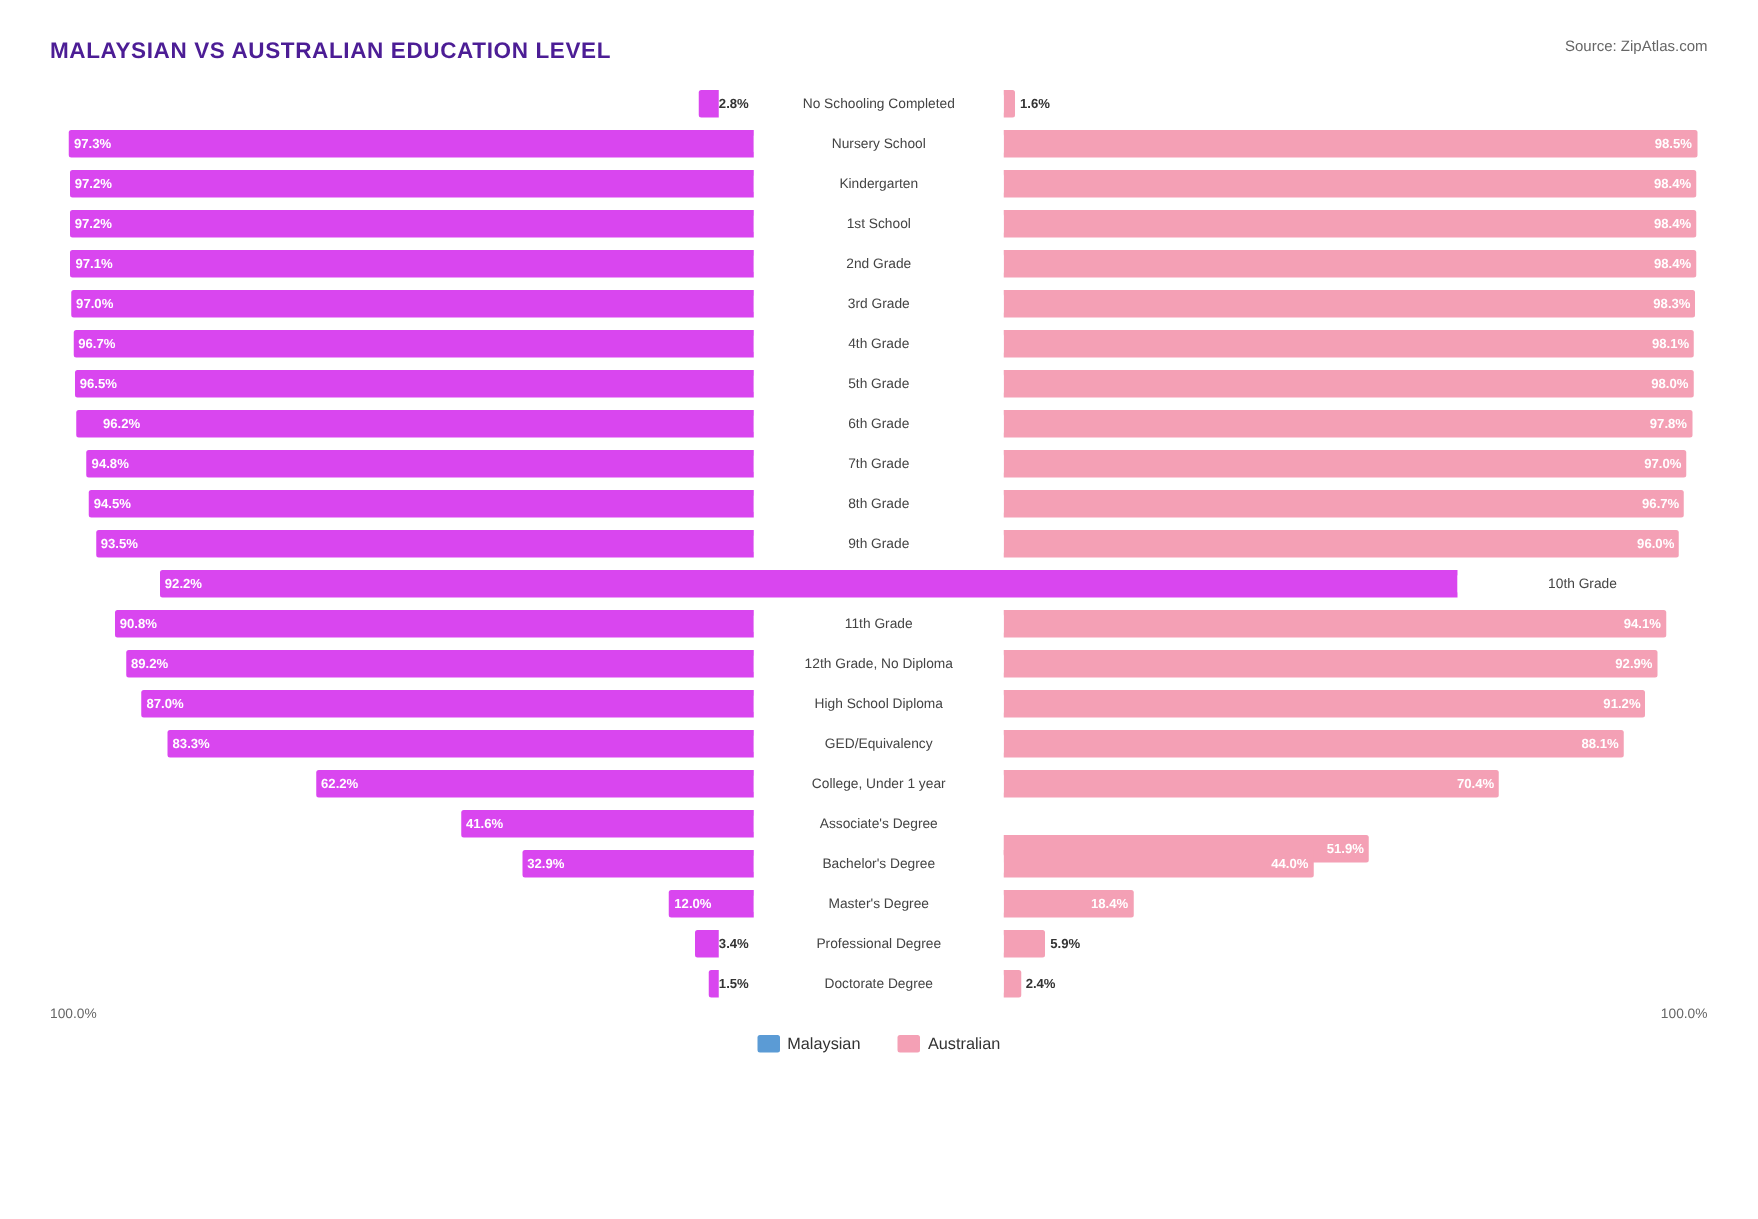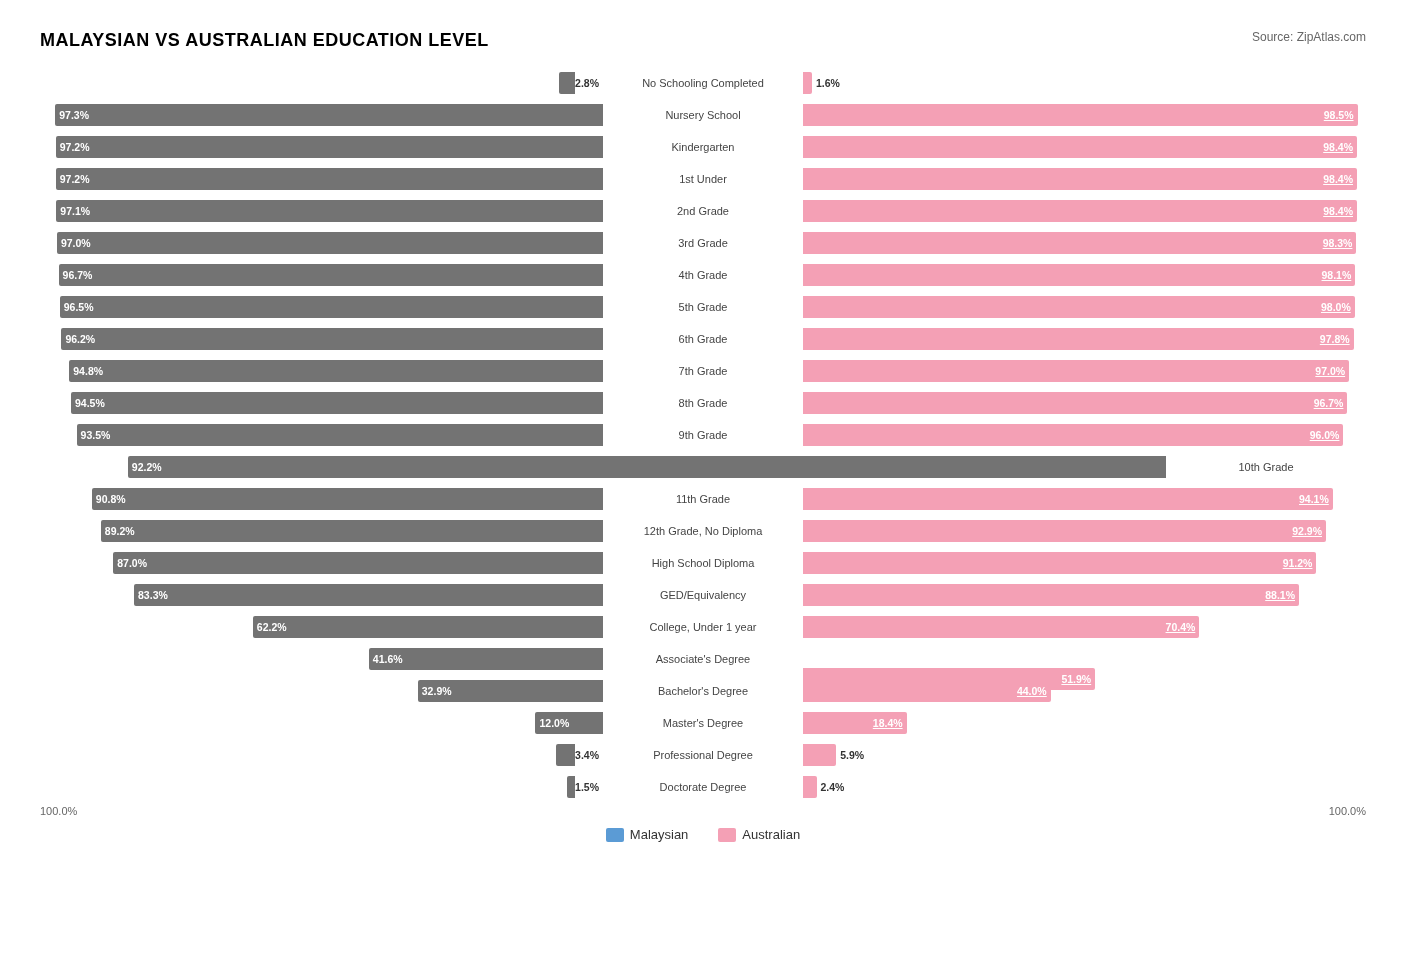--- a/index.html
+++ b/index.html
@@ -17,21 +17,21 @@
     }
     .chart-header {
       display: flex;
       justify-content: space-between;
       align-items: flex-start;
       margin-bottom: 18px;
     }
     .chart-title {
       font-size: 18px;
       font-weight: bold;
-      color: #000000;
+      color: #4c1d95;
       text-transform: uppercase;
       letter-spacing: 0.5px;
     }
     .chart-source {
       font-size: 12px;
       color: #666;
     }
     .bars-area {
       width: 100%;
       position: relative;
@@ -68,21 +68,21 @@
       font-size: 11px;
       color: #444;
       z-index: 2;
       flex-shrink: 0;
       background: rgba(255,255,255,0.85);
       padding: 2px 4px;
       border-radius: 2px;
     }
     .bar-left {
       height: 22px;
-      background: #737373;
+      background: #d946ef;
       border-radius: 2px 0 0 2px;
       display: flex;
       align-items: center;
       justify-content: flex-start;
       position: relative;
     }
     .bar-right {
       height: 22px;
       background: #f4a0b5;
       border-radius: 0 2px 2px 0;
@@ -97,21 +97,20 @@
       font-weight: bold;
       margin-left: 4px;
       white-space: nowrap;
     }
     .bar-value-right {
       font-size: 10.5px;
       color: #fff;
       font-weight: bold;
       margin-right: 4px;
       white-space: nowrap;
-      text-decoration: underline;
     }
     .bar-value-outside-left {
       font-size: 10.5px;
       color: #333;
       font-weight: bold;
       white-space: nowrap;
       margin-right: 4px;
     }
     .bar-value-outside-right {
       font-size: 10.5px;
@@ -207,21 +206,21 @@
             <span class="bar-value-right">98.4%</span>
           </div>
         </div>
       </div>
       <div class="bar-row">
         <div class="bar-left-wrapper">
           <div class="bar-left" style="width: 97.2%;">
             <span class="bar-value-left">97.2%</span>
           </div>
         </div>
-        <div class="label-center">1st Under</div>
+        <div class="label-center">1st School</div>
         <div class="bar-right-wrapper">
           <div class="bar-right" style="width: 98.4%;">
             <span class="bar-value-right">98.4%</span>
           </div>
         </div>
       </div>
       <div class="bar-row">
         <div class="bar-left-wrapper">
           <div class="bar-left" style="width: 97.1%;">
             <span class="bar-value-left">97.1%</span>
@@ -268,21 +267,21 @@
         </div>
         <div class="label-center">5th Grade</div>
         <div class="bar-right-wrapper">
           <div class="bar-right" style="width: 98%;">
             <span class="bar-value-right">98.0%</span>
           </div>
         </div>
       </div>
       <div class="bar-row">
         <div class="bar-left-wrapper">
-          <div class="bar-left" style="width: 96.2%;">
+          <div class="bar-left" style="width: 96.2%; padding-left: 17px;">
             <span class="bar-value-left">96.2%</span>
           </div>
         </div>
         <div class="label-center">6th Grade</div>
         <div class="bar-right-wrapper">
           <div class="bar-right" style="width: 97.8%;">
             <span class="bar-value-right">97.8%</span>
           </div>
         </div>
       </div>

